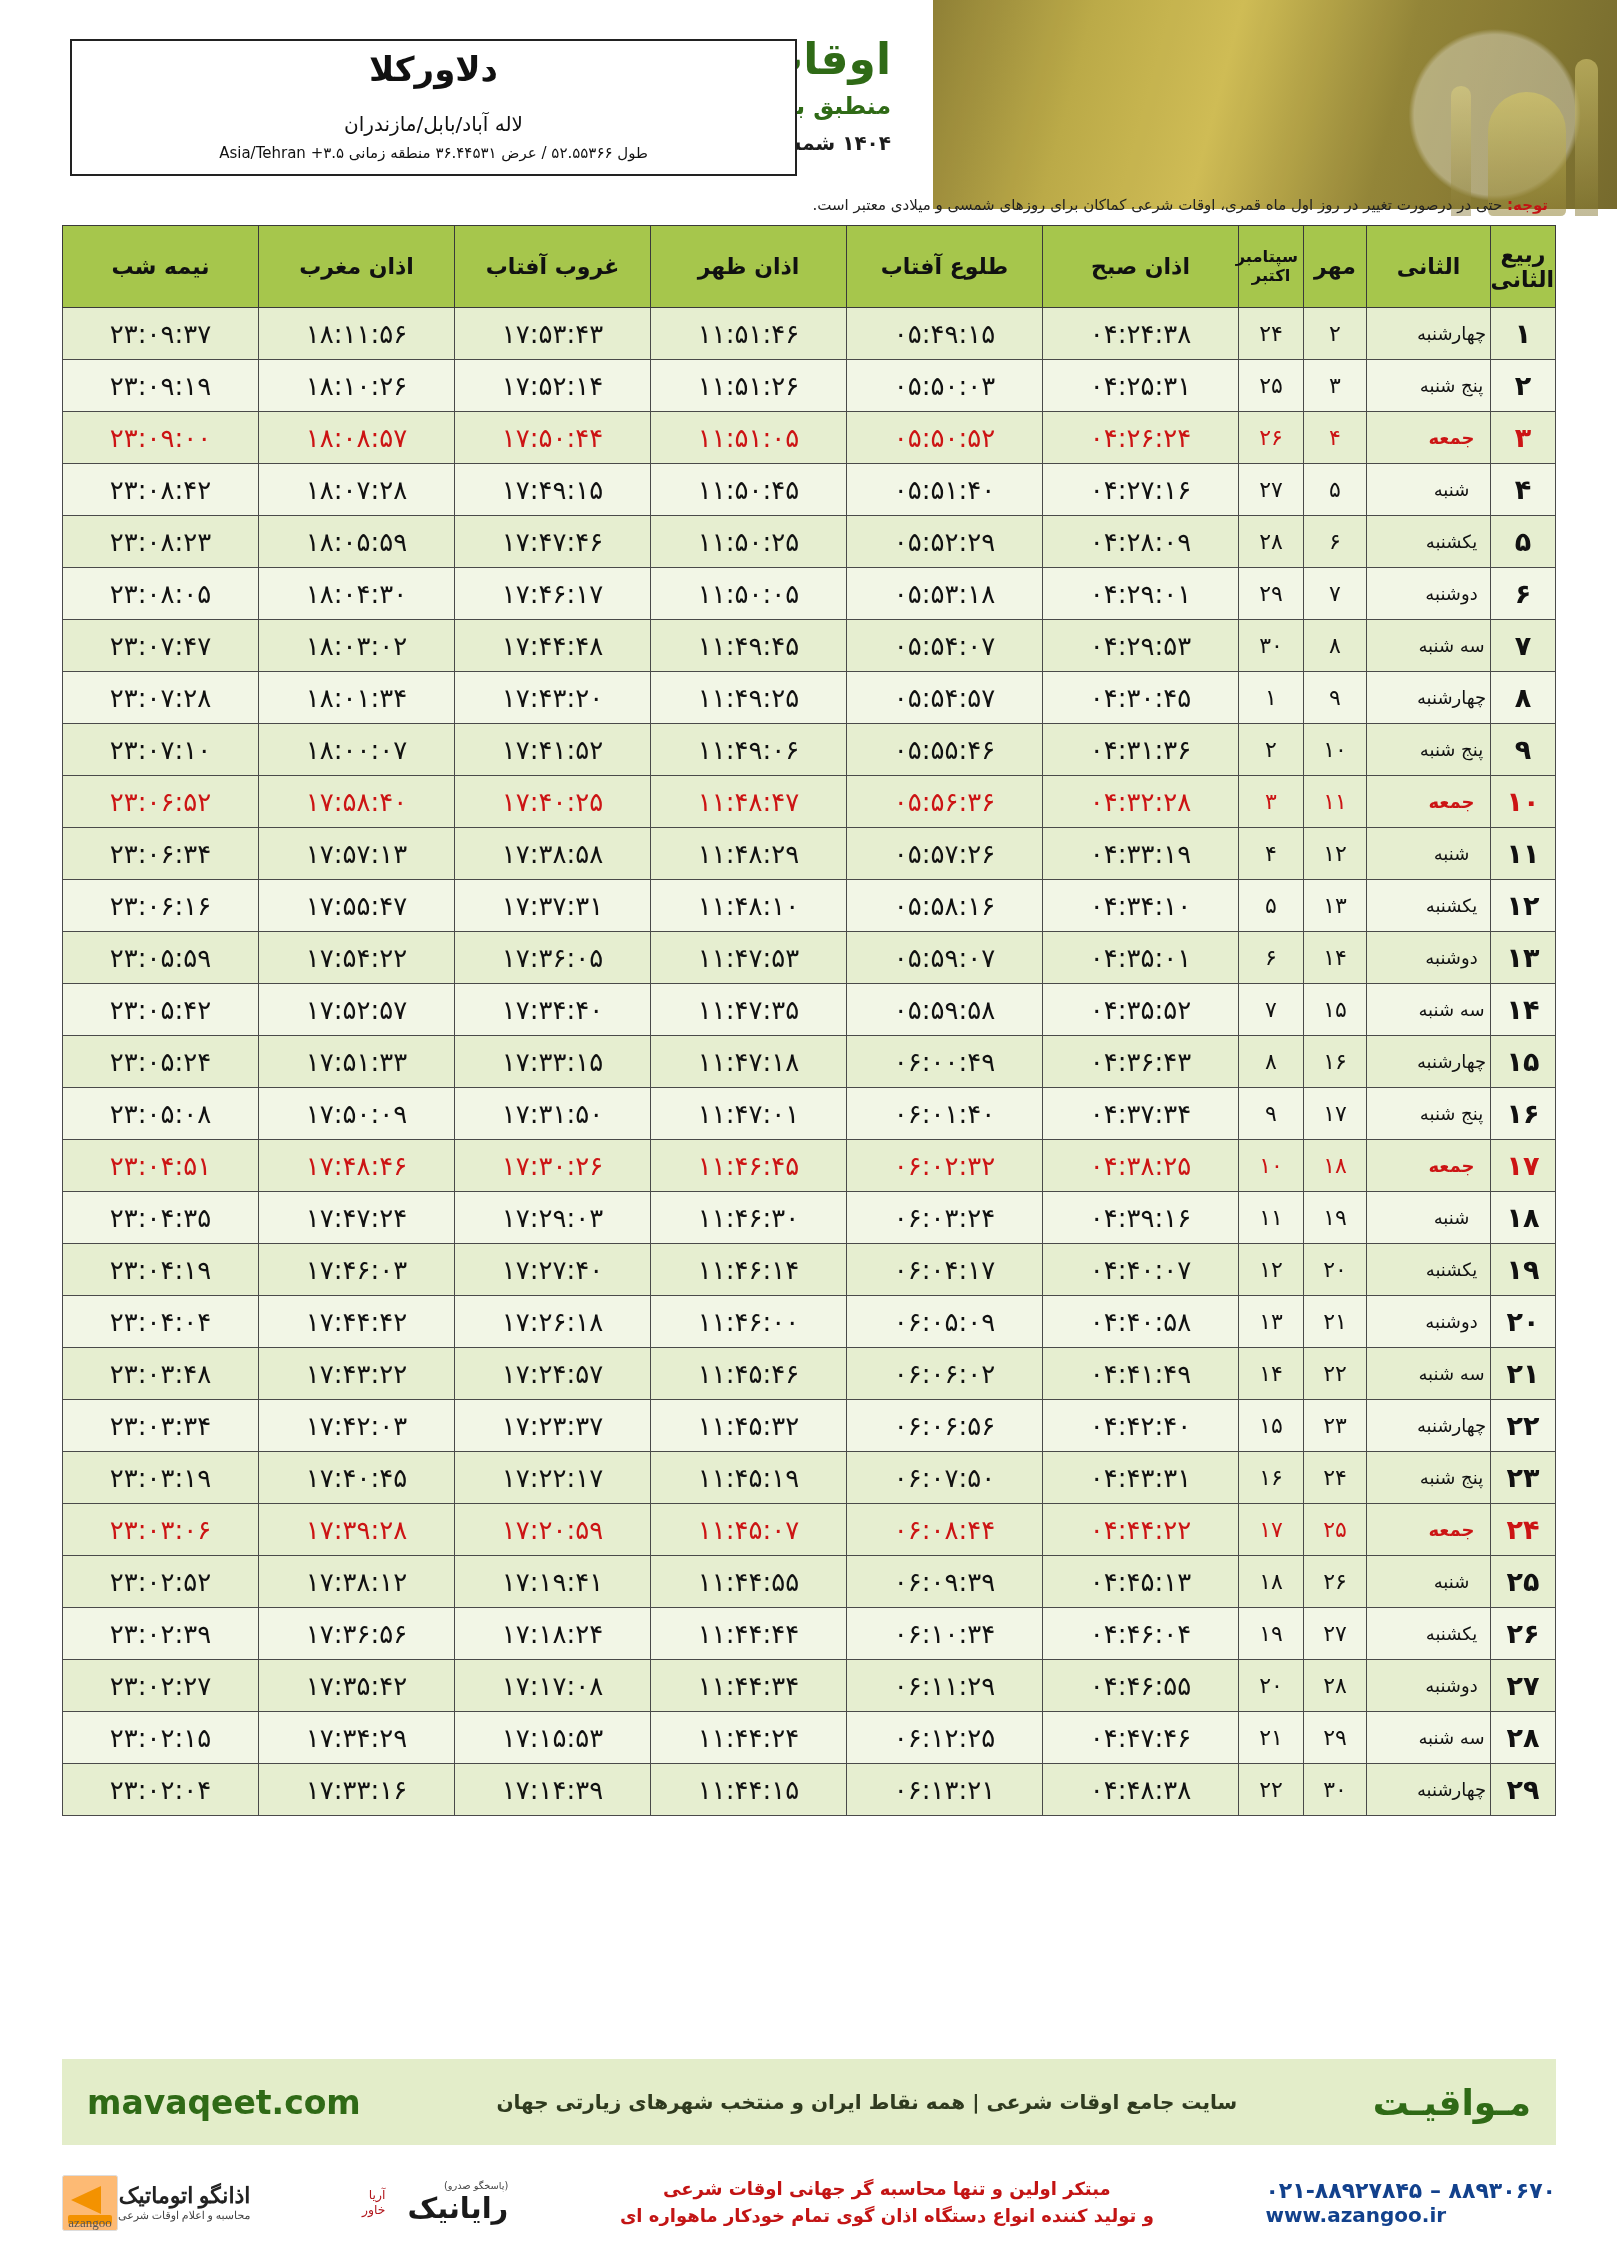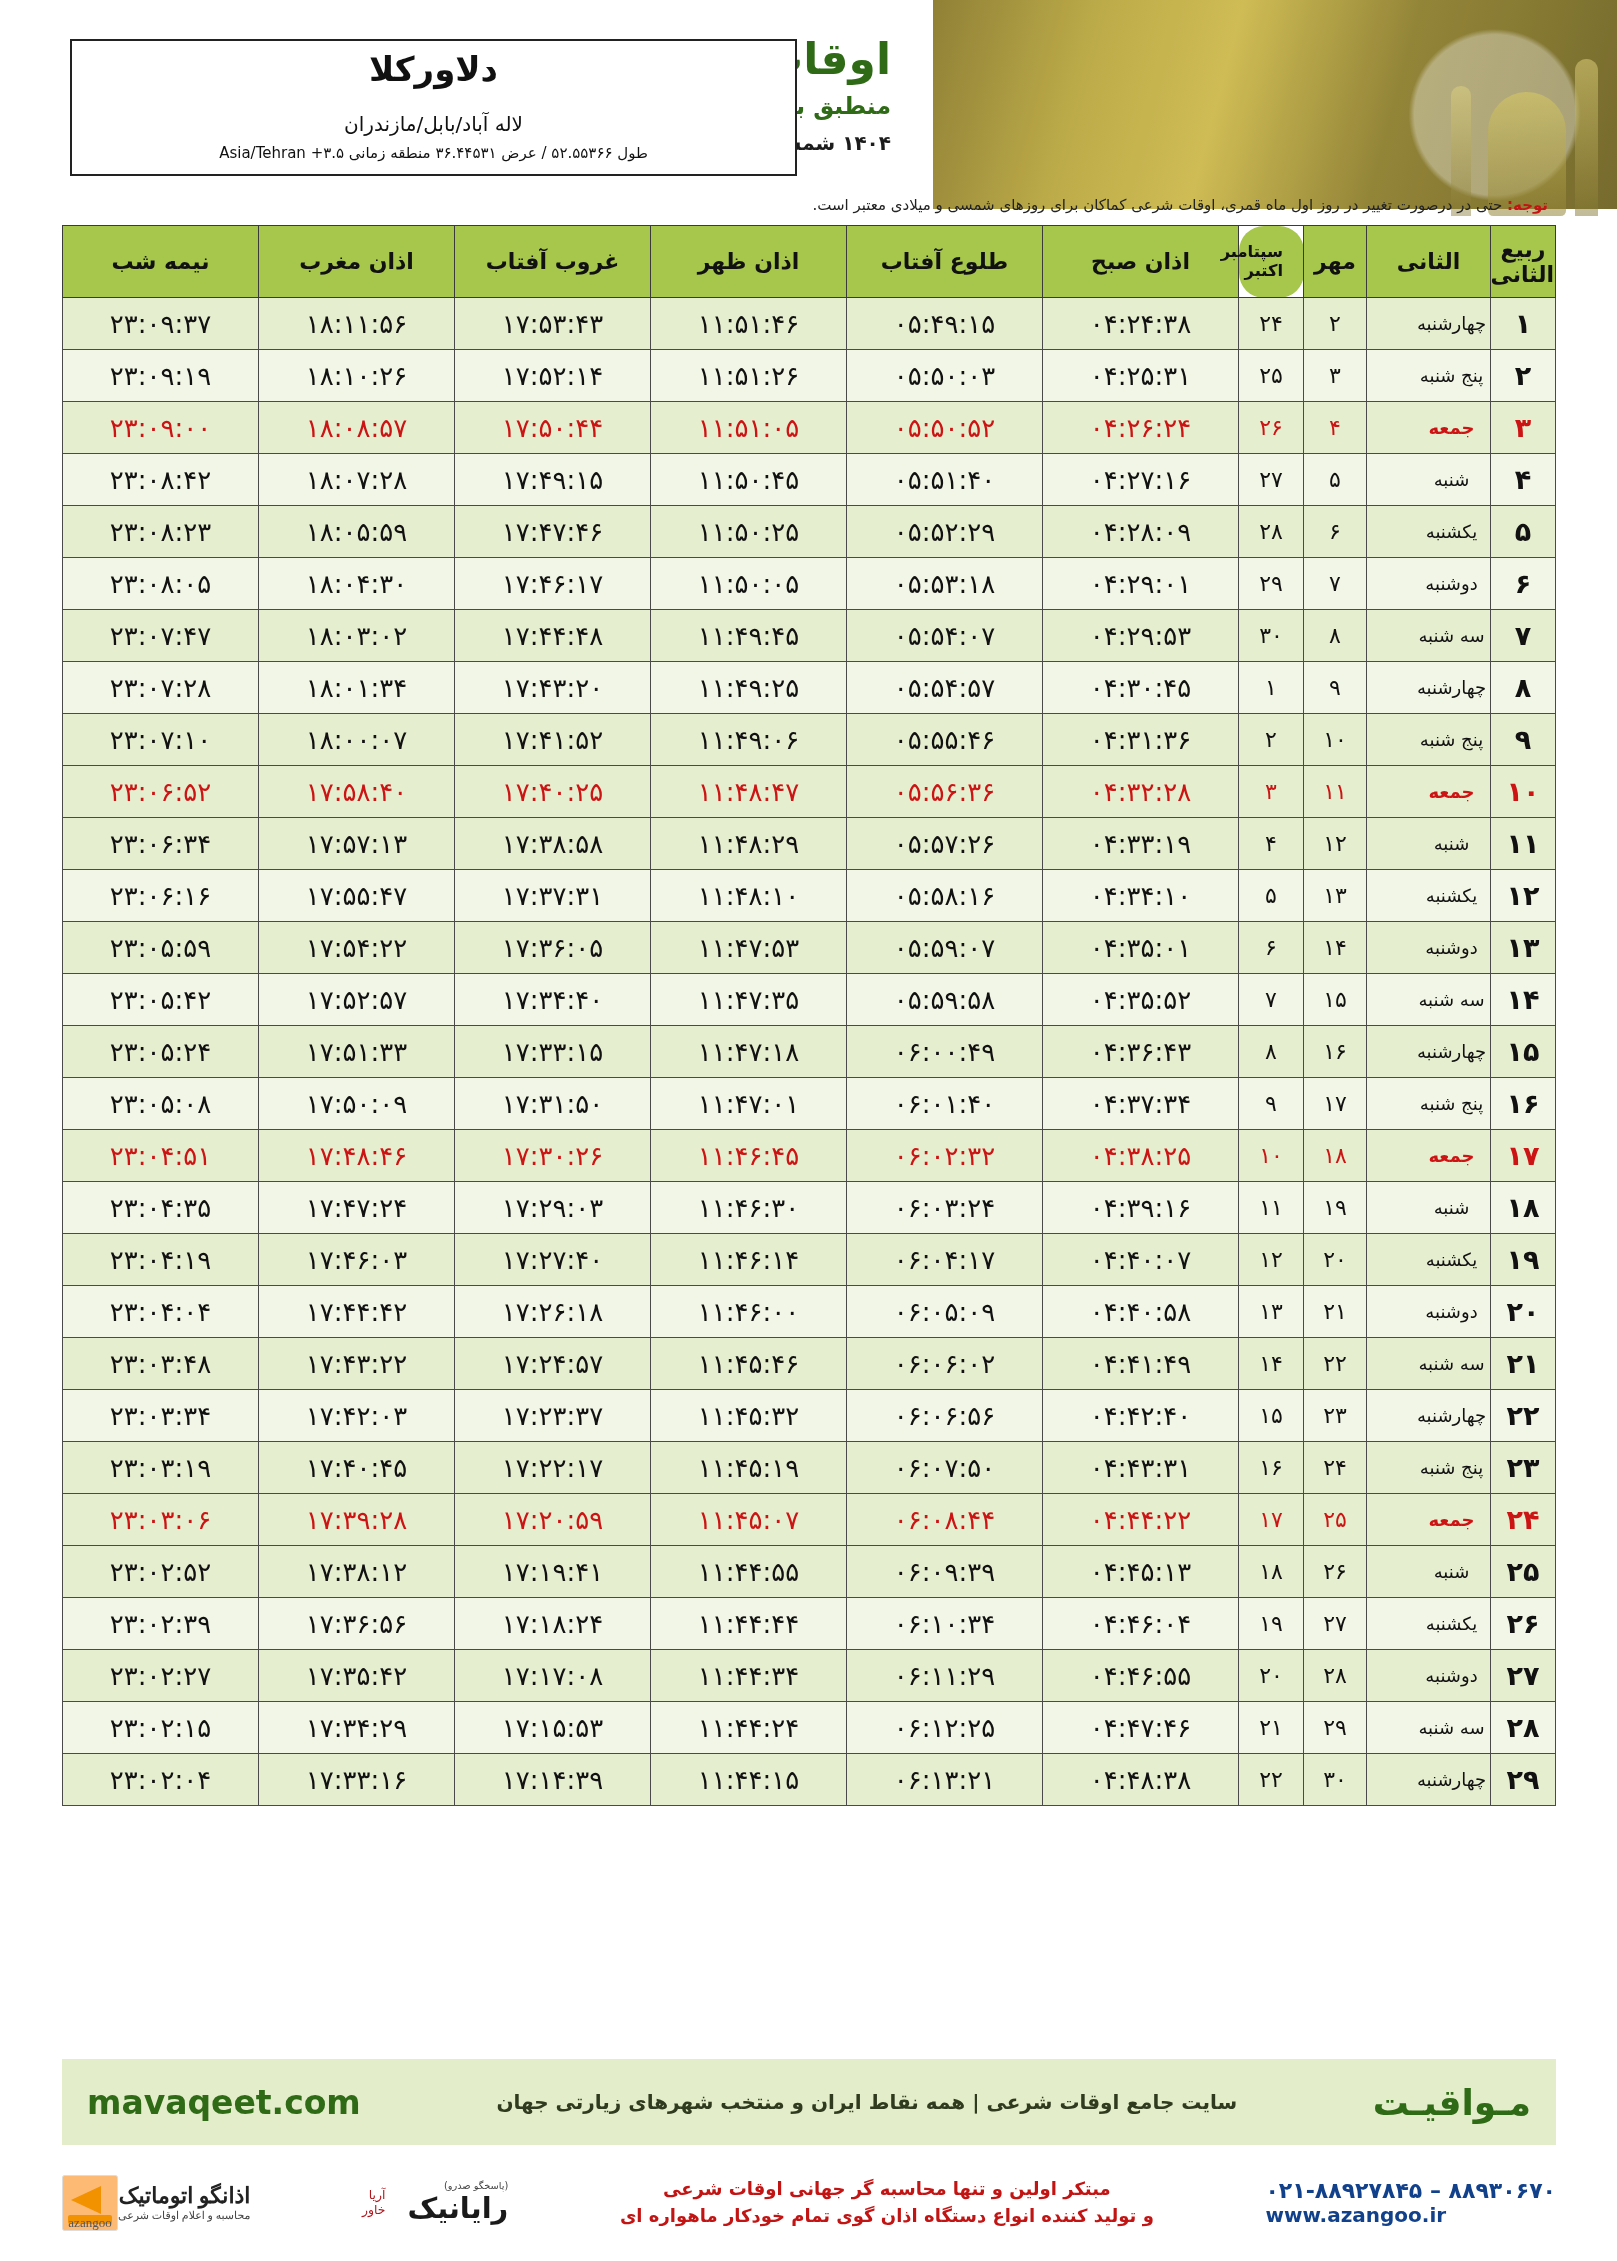--- a/index.html
+++ b/index.html
@@ -134,28 +134,27 @@
     border-collapse: collapse;
     width: 100%;
     table-layout: fixed;
   }
   thead th {
     background: #a6c64c;
     border: 1.3px solid #3a3a3a;
     color: #111;
     font-size: 22px;
     font-weight: bold;
-    height: 72px;
+    height: 82px;
     vertical-align: middle;
   }
   thead th.small-stack {
     font-size: 16.3px;
     line-height: 1.15;
-    padding: 0 20px;
-    border-radius: 25px;
+    padding: 0 5px;
   }
   thead th .stack-top { display:block; }
   thead th .stack-bot { display:block; }
   tbody td {
     border: 1.3px solid #4a4a4a;
     text-align: center;
     vertical-align: middle;
     height: 52px;
     font-size: 26px;
     color: #111;

